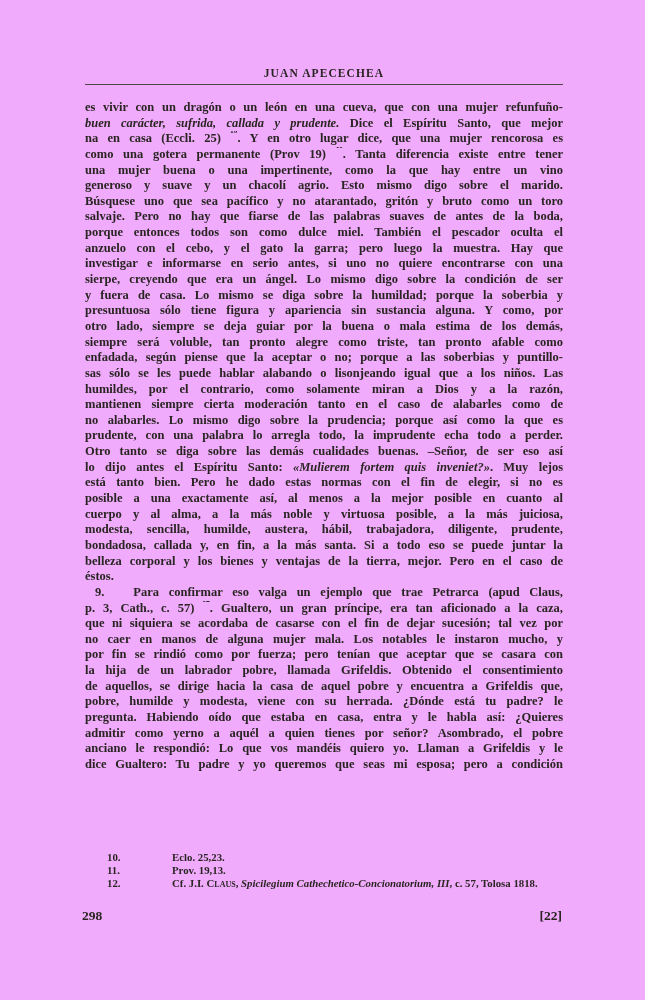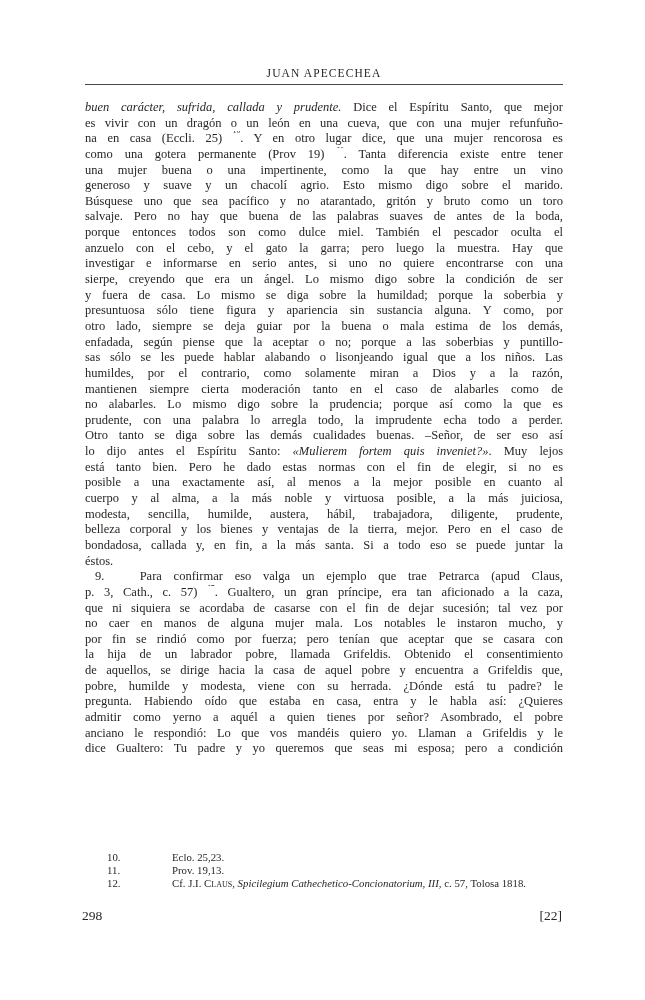--- a/index.html
+++ b/index.html
@@ -1,24 +1,25 @@
 <!DOCTYPE html>
 <html><head>
 <meta charset="utf-8">
 <style>
   html, body { margin: 0; padding: 0; background: #e8e8e8; }
   .page {
     position: relative;
     width: 645px;
     height: 1000px;
     margin: 0 auto;
-    background: #ffffff;
+    background: #f0abfc;
     color: #2a2522;
     font-family: "Liberation Serif", "DejaVu Serif", serif;
     overflow: hidden;
+    font-weight: bold;
   }
   .running-head {
     position: absolute;
     left: 85px;
     top: 67px;
     width: 478px;
     text-align: center;
     font-size: 11.5px;
     line-height: 12px;
     letter-spacing: 1.1px;
@@ -79,49 +80,50 @@
 <body>
 
 <div class="page">
 
   <div class="running-head">
     <span>JUAN APECECHEA</span>
   </div>
 
   <div class="body-block">
       <div class="paragraph">
+        <div class="line"><span>es vivir con un dragón o un león en una cueva, que con una mujer refunfuño-</span></div>
         <div class="line"><span class="it">buen carácter, sufrida, callada y prudente.</span><span> Dice el Espíritu Santo, que mejor</span></div>
-        <div class="line"><span>es vivir con un dragón o un león en una cueva, que con una mujer refunfuño-</span></div>
         <div class="line"><span>na en casa (Eccli. 25) </span><sup class="fnref">10</sup><span>. Y en otro lugar dice, que una mujer rencorosa es</span></div>
         <div class="line"><span>como una gotera permanente (Prov 19) </span><sup class="fnref">11</sup><span>. Tanta diferencia existe entre tener</span></div>
         <div class="line"><span>una mujer buena o una impertinente, como la que hay entre un vino</span></div>
         <div class="line"><span>generoso y suave y un chacolí agrio. Esto mismo digo sobre el marido.</span></div>
         <div class="line"><span>Búsquese uno que sea pacífico y no atarantado, gritón y bruto como un toro</span></div>
-        <div class="line"><span>salvaje. Pero no hay que buena de las palabras suaves de antes de la boda,</span></div>
+        <div class="line"><span>salvaje. Pero no hay que fiarse de las palabras suaves de antes de la boda,</span></div>
         <div class="line"><span>porque entonces todos son como dulce miel. También el pescador oculta el</span></div>
         <div class="line"><span>anzuelo con el cebo, y el gato la garra; pero luego la muestra. Hay que</span></div>
         <div class="line"><span>investigar e informarse en serio antes, si uno no quiere encontrarse con una</span></div>
         <div class="line"><span>sierpe, creyendo que era un ángel. Lo mismo digo sobre la condición de ser</span></div>
         <div class="line"><span>y fuera de casa. Lo mismo se diga sobre la humildad; porque la soberbia y</span></div>
         <div class="line"><span>presuntuosa sólo tiene figura y apariencia sin sustancia alguna. Y como, por</span></div>
         <div class="line"><span>otro lado, siempre se deja guiar por la buena o mala estima de los demás,</span></div>
+        <div class="line"><span>siempre será voluble, tan pronto alegre como triste, tan pronto afable como</span></div>
         <div class="line"><span>enfadada, según piense que la aceptar o no; porque a las soberbias y puntillo-</span></div>
         <div class="line"><span>sas sólo se les puede hablar alabando o lisonjeando igual que a los niños. Las</span></div>
         <div class="line"><span>humildes, por el contrario, como solamente miran a Dios y a la razón,</span></div>
         <div class="line"><span>mantienen siempre cierta moderación tanto en el caso de alabarles como de</span></div>
         <div class="line"><span>no alabarles. Lo mismo digo sobre la prudencia; porque así como la que es</span></div>
         <div class="line"><span>prudente, con una palabra lo arregla todo, la imprudente echa todo a perder.</span></div>
         <div class="line"><span>Otro tanto se diga sobre las demás cualidades buenas. –Señor, de ser eso así</span></div>
         <div class="line"><span>lo dijo antes el Espíritu Santo: </span><span class="it">«Mulierem fortem quis inveniet?»</span><span>. Muy lejos</span></div>
         <div class="line"><span>está tanto bien. Pero he dado estas normas con el fin de elegir, si no es</span></div>
         <div class="line"><span>posible a una exactamente así, al menos a la mejor posible en cuanto al</span></div>
         <div class="line"><span>cuerpo y al alma, a la más noble y virtuosa posible, a la más juiciosa,</span></div>
         <div class="line"><span>modesta, sencilla, humilde, austera, hábil, trabajadora, diligente, prudente,</span></div>
+        <div class="line"><span>bondadosa, callada y, en fin, a la más santa. Si a todo eso se puede juntar la</span></div>
         <div class="line"><span>belleza corporal y los bienes y ventajas de la tierra, mejor. Pero en el caso de</span></div>
-        <div class="line"><span>bondadosa, callada y, en fin, a la más santa. Si a todo eso se puede juntar la</span></div>
         <div class="line line-end"><span>éstos.</span></div>
       </div>
       <div class="paragraph">
         <div class="line line-indent"><span>9.&nbsp;&nbsp; Para confirmar eso valga un ejemplo que trae Petrarca (apud Claus,</span></div>
         <div class="line"><span>p. 3, Cath., c. 57) </span><sup class="fnref">12</sup><span>. Gualtero, un gran príncipe, era tan aficionado a la caza,</span></div>
         <div class="line"><span>que ni siquiera se acordaba de casarse con el fin de dejar sucesión; tal vez por</span></div>
         <div class="line"><span>no caer en manos de alguna mujer mala. Los notables le instaron mucho, y</span></div>
         <div class="line"><span>por fin se rindió como por fuerza; pero tenían que aceptar que se casara con</span></div>
         <div class="line"><span>la hija de un labrador pobre, llamada Grifeldis. Obtenido el consentimiento</span></div>
         <div class="line"><span>de aquellos, se dirige hacia la casa de aquel pobre y encuentra a Grifeldis que,</span></div>

